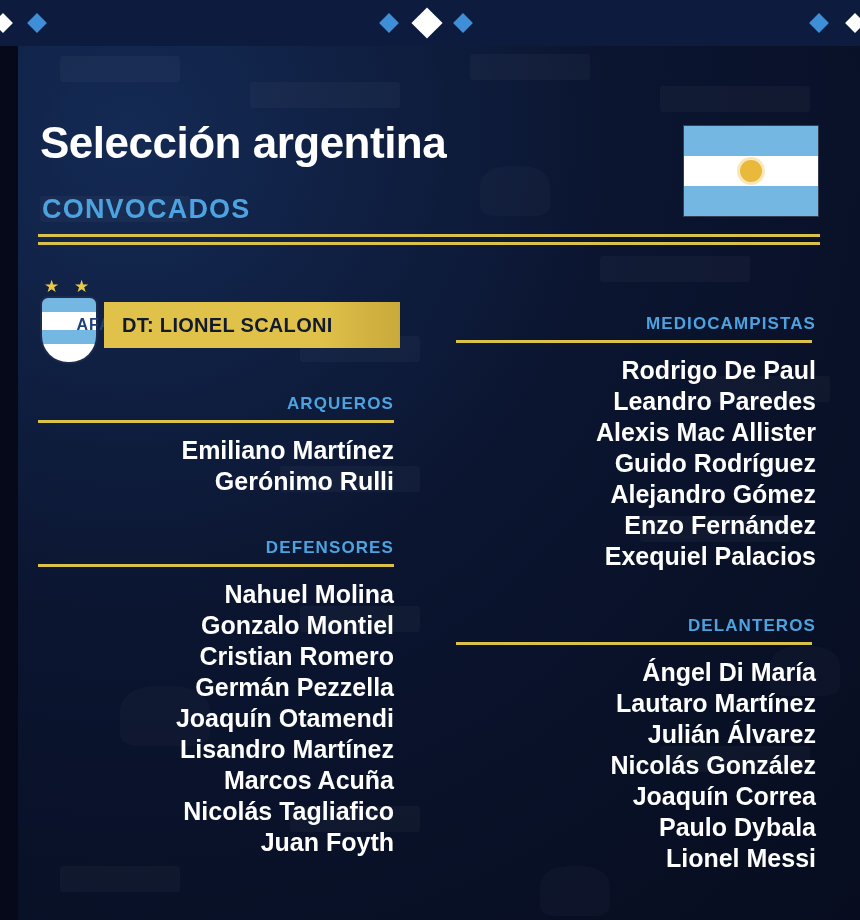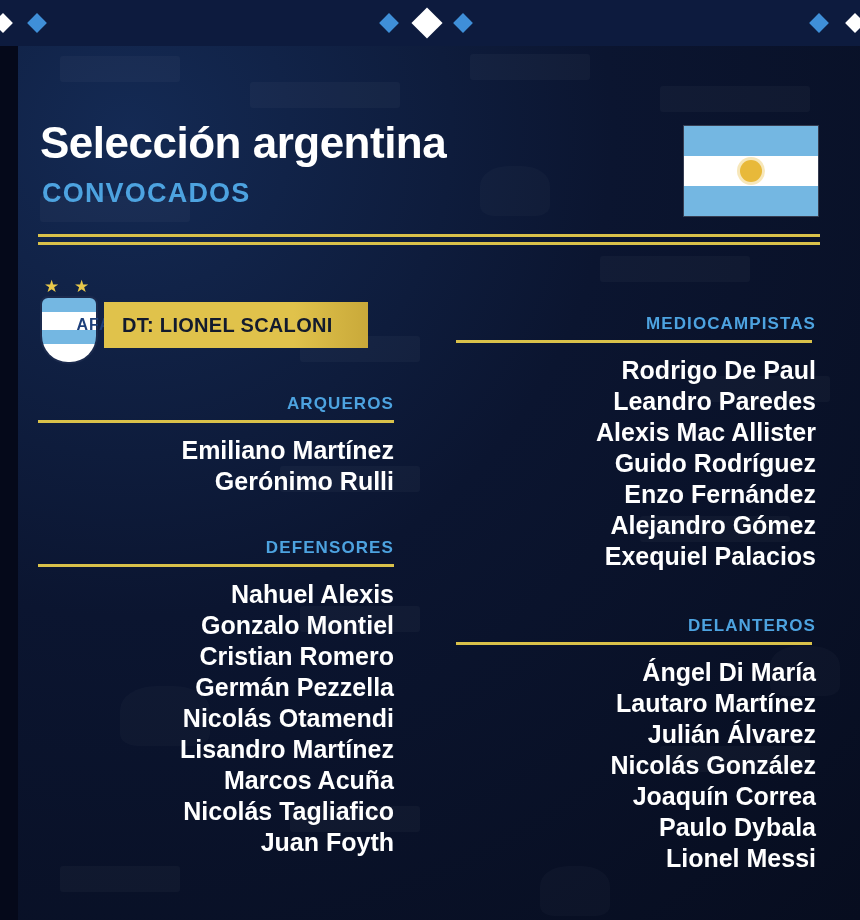--- a/index.html
+++ b/index.html
@@ -80,21 +80,21 @@
     top: 72px;
     font-size: 44px;
     font-weight: bold;
     letter-spacing: -0.5px;
     color: #ffffff;
     white-space: nowrap;
   }
   .subtitle {
     position: absolute;
     left: 42px;
-    top: 132px;
+    top: 148px;
     font-size: 27px;
     font-weight: bold;
     letter-spacing: 1.2px;
     color: #4da3e0;
   }
 
   
   .flag {
     position: absolute;
     left: 684px;
@@ -172,21 +172,21 @@
     color: #1d3f7a;
     letter-spacing: 1px;
     margin-left: 25px;
   }
 
   
   .dtbar {
     position: absolute;
     left: 104px;
     top: 256px;
-    width: 264px;
+    width: 296px;
     height: 46px;
     background: linear-gradient(90deg, #e0c24b 0%, #e0c24b 72%, #c9a93a 100%);
     display: flex;
     align-items: center;
   }
   .dtbar .dtlabel {
     padding-left: 18px;
     font-size: 20px;
     font-weight: bold;
     color: #121a2e;
@@ -290,40 +290,40 @@
   <div class="section" id="sec-arqueros">
     <div class="sec-head">ARQUEROS</div>
     <div class="sec-rule"></div>
     <div class="player">Emiliano Martínez</div>
     <div class="player">Gerónimo Rulli</div>
   </div>
 
   <div class="section" id="sec-defensores">
     <div class="sec-head">DEFENSORES</div>
     <div class="sec-rule"></div>
-    <div class="player">Nahuel Alexis</div>
+    <div class="player">Nahuel Molina</div>
     <div class="player">Gonzalo Montiel</div>
     <div class="player">Cristian Romero</div>
     <div class="player">Germán Pezzella</div>
-    <div class="player">Nicolás Otamendi</div>
+    <div class="player">Joaquín Otamendi</div>
     <div class="player">Lisandro Martínez</div>
     <div class="player">Marcos Acuña</div>
     <div class="player">Nicolás Tagliafico</div>
     <div class="player">Juan Foyth</div>
   </div>
 
   <div class="section" id="sec-medios">
     <div class="sec-head">MEDIOCAMPISTAS</div>
     <div class="sec-rule"></div>
     <div class="player">Rodrigo De Paul</div>
     <div class="player">Leandro Paredes</div>
     <div class="player">Alexis Mac Allister</div>
     <div class="player">Guido Rodríguez</div>
+    <div class="player">Alejandro Gómez</div>
     <div class="player">Enzo Fernández</div>
-    <div class="player">Alejandro Gómez</div>
     <div class="player">Exequiel Palacios</div>
   </div>
 
   <div class="section" id="sec-delanteros">
     <div class="sec-head">DELANTEROS</div>
     <div class="sec-rule"></div>
     <div class="player">Ángel Di María</div>
     <div class="player">Lautaro Martínez</div>
     <div class="player">Julián Álvarez</div>
     <div class="player">Nicolás González</div>

